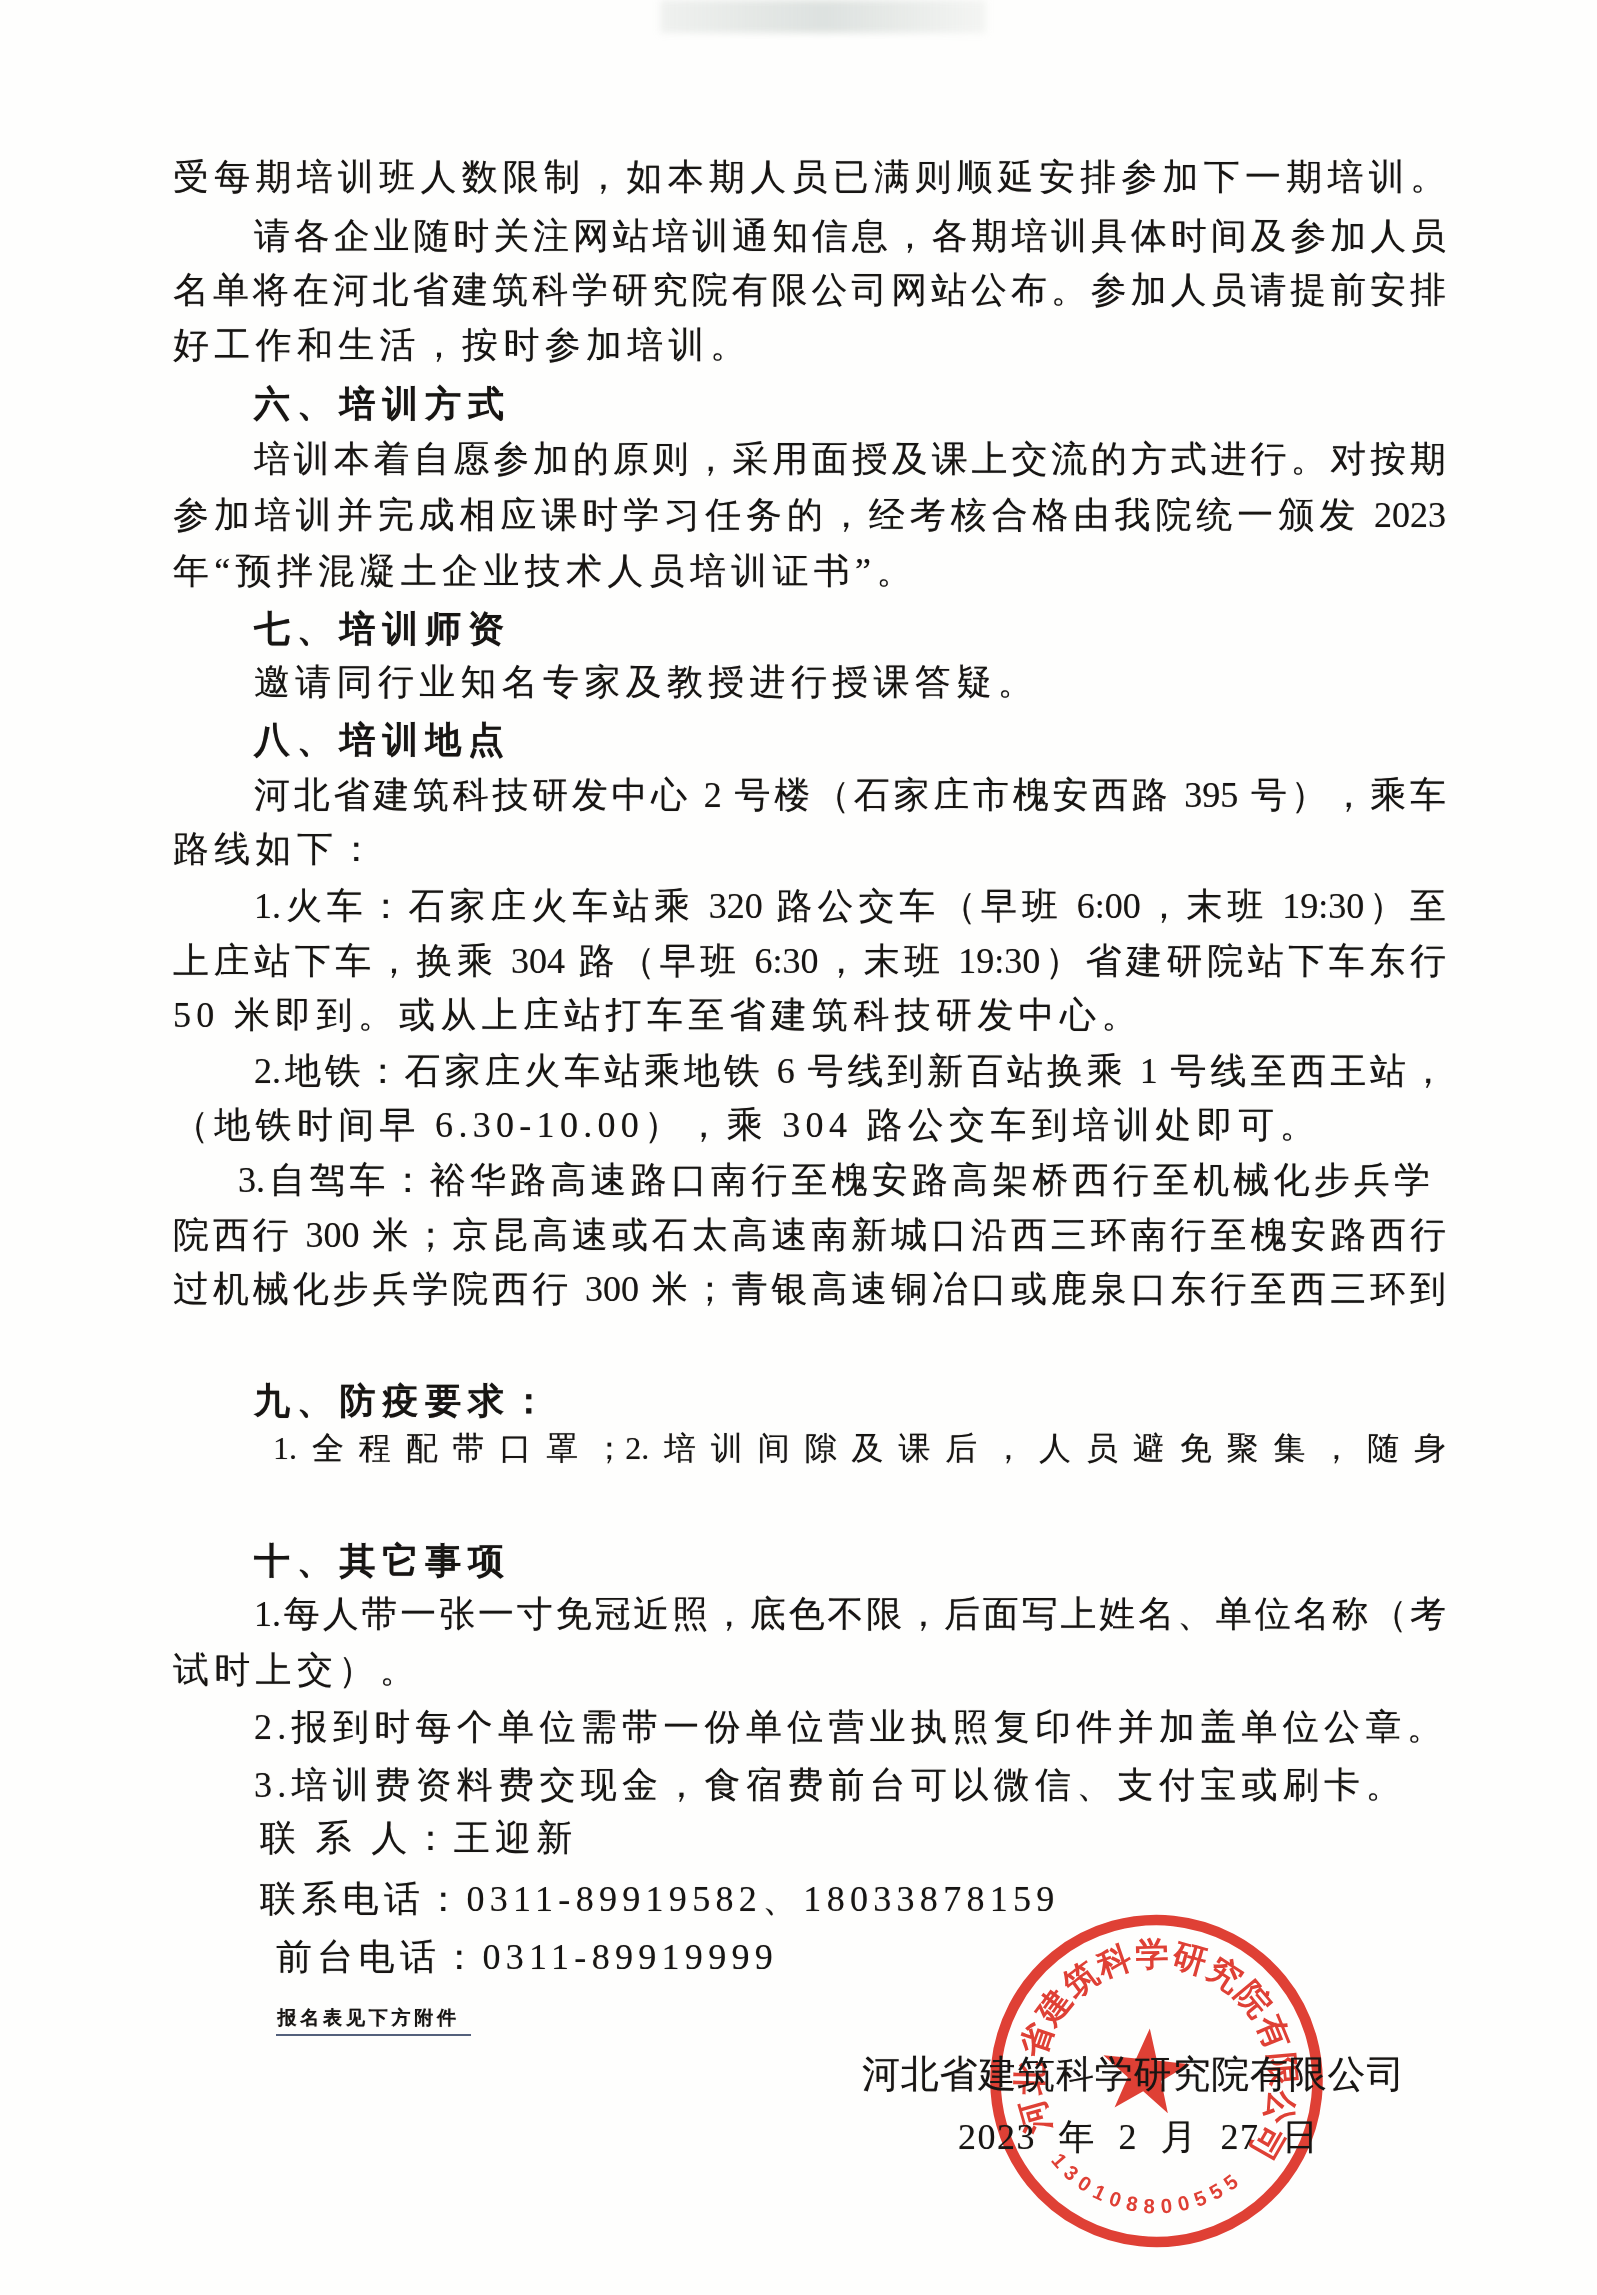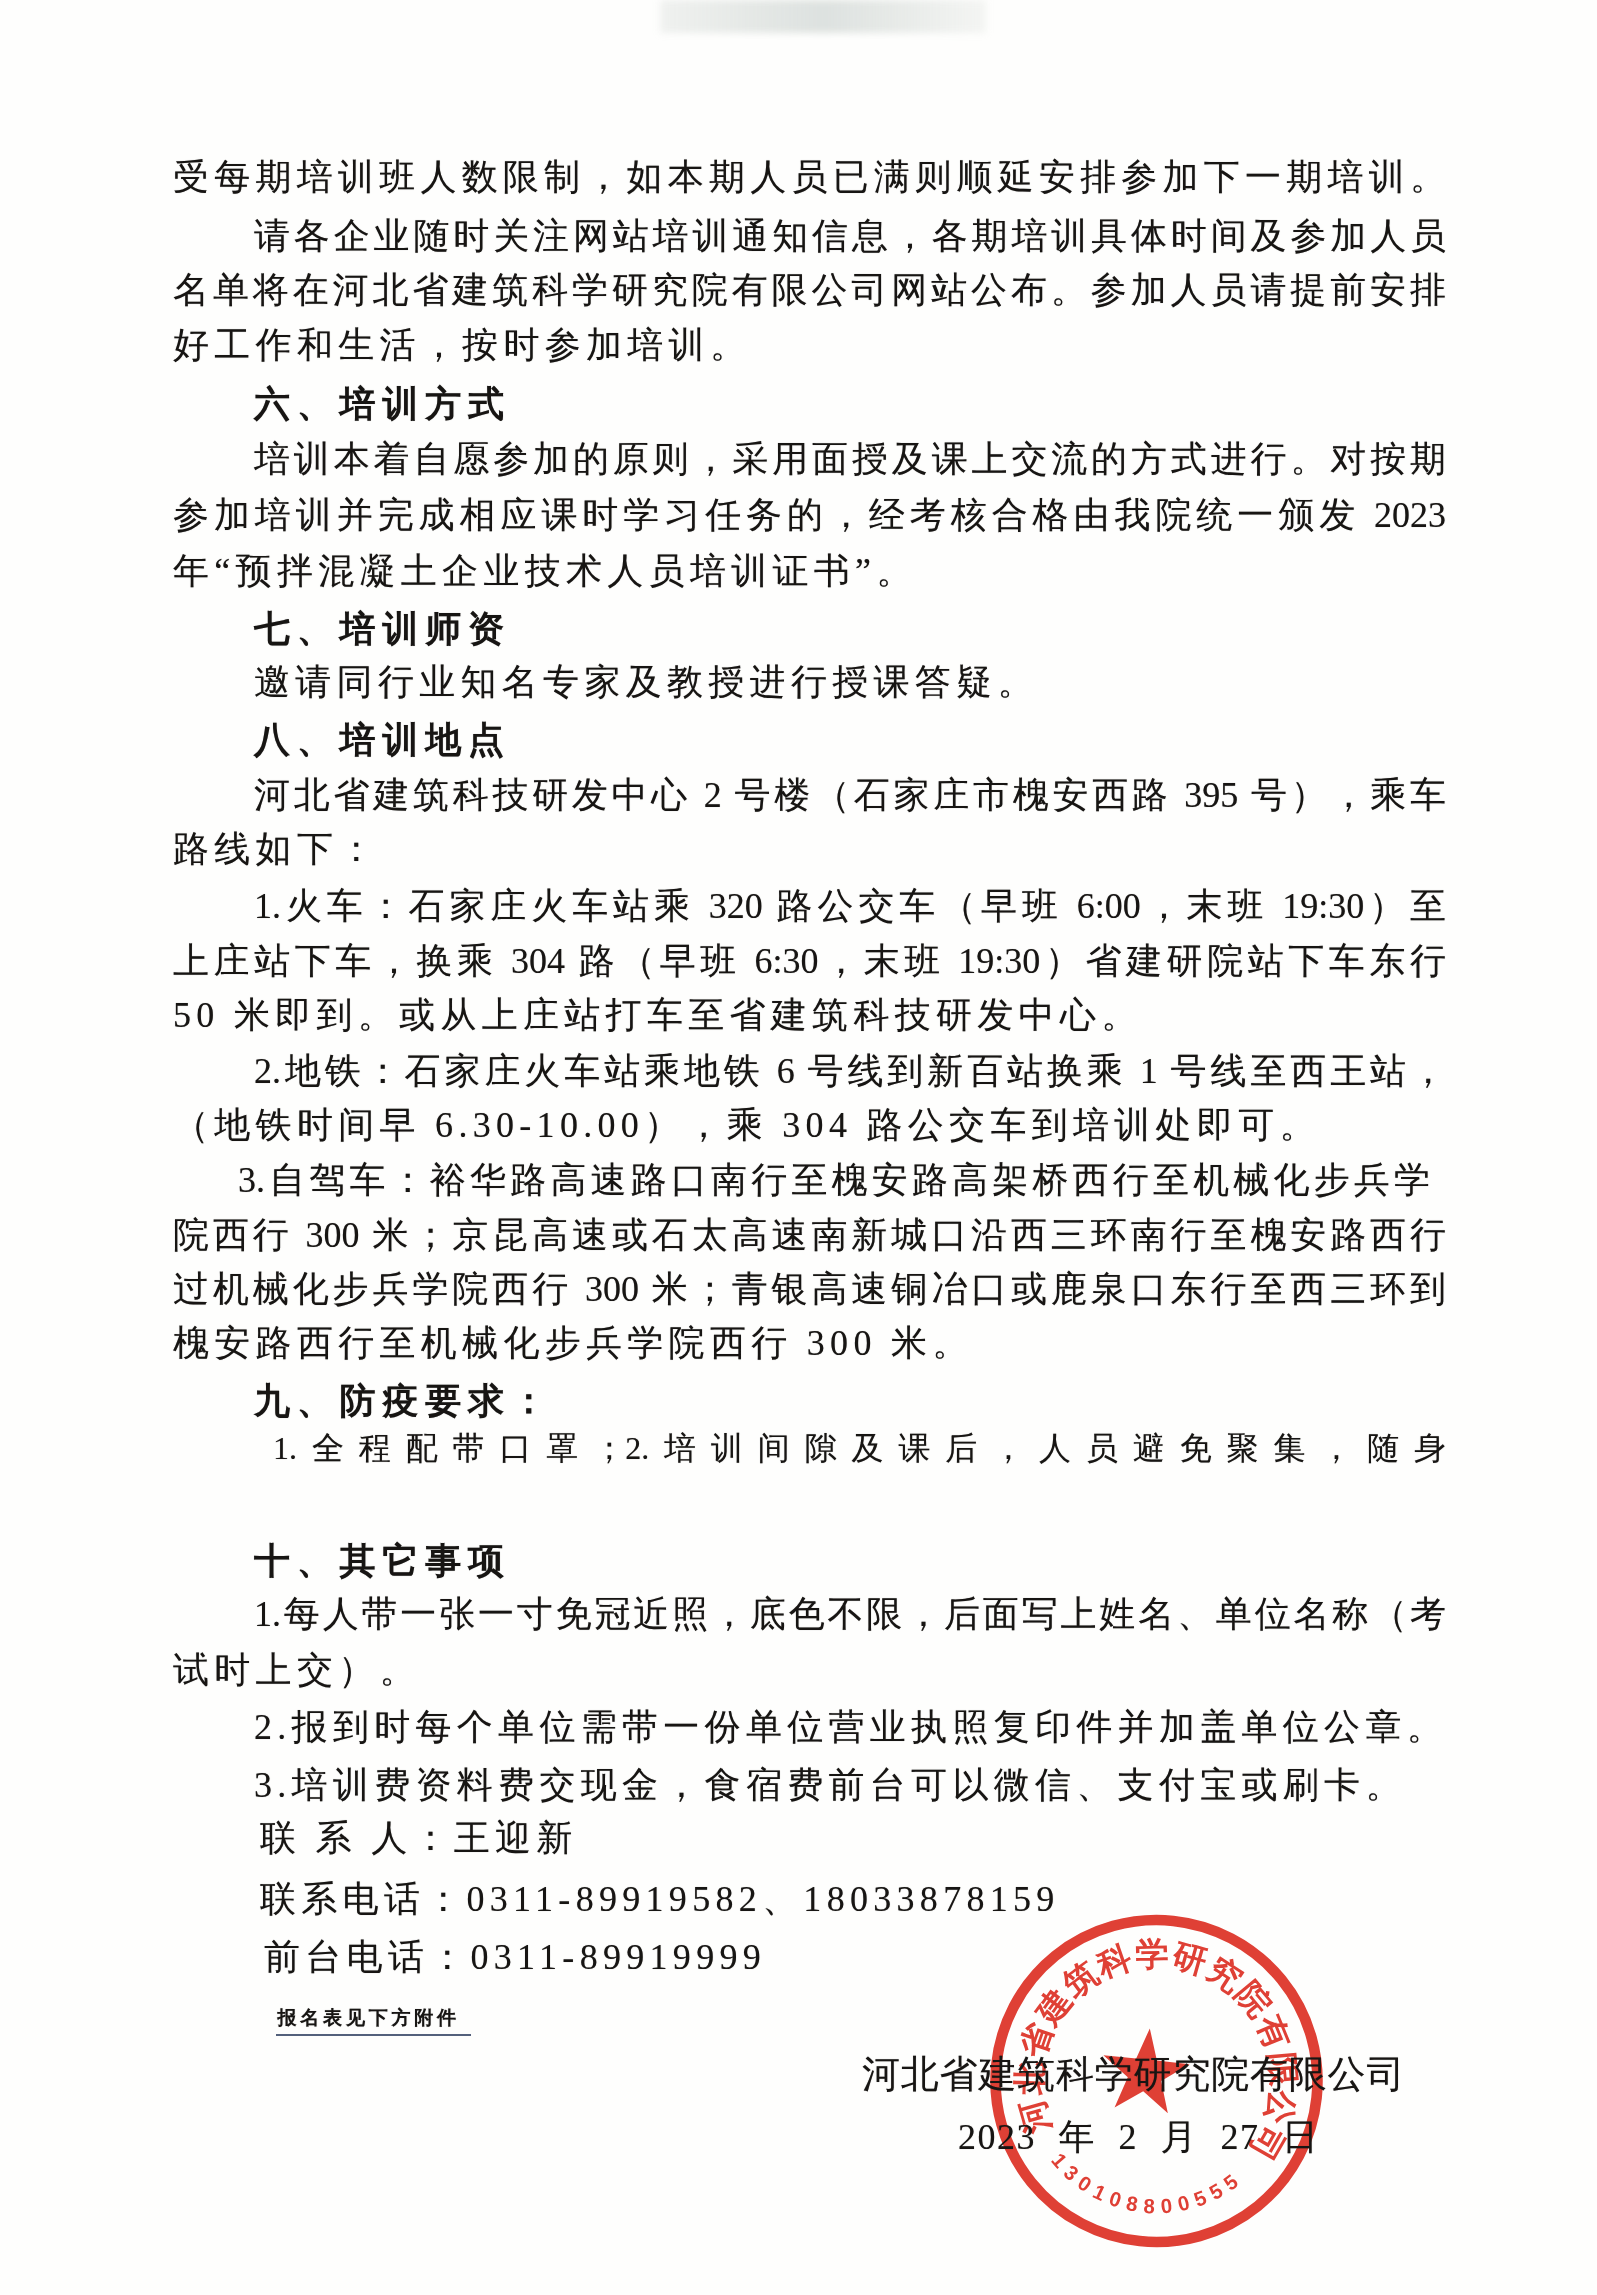--- a/index.html
+++ b/index.html
@@ -93,28 +93,27 @@
     <div class="line just" style="top: 774px; left: 254px; width: 1192px;"><span>河北省建筑科技研发中心 2 号楼（石家庄市槐安西路 395 号），乘车</span></div>
     <div class="line " style="top: 828px; left: 173px;"><span>路线如下：</span></div>
     <div class="line just" style="top: 885px; left: 254px; width: 1192px;"><span>1.火车：石家庄火车站乘 320 路公交车（早班 6:00，末班 19:30）至</span></div>
     <div class="line just" style="top: 940px; left: 173px; width: 1273px;"><span>上庄站下车，换乘 304 路（早班 6:30，末班 19:30）省建研院站下车东行</span></div>
     <div class="line " style="top: 994px; left: 173px;"><span>50 米即到。或从上庄站打车至省建筑科技研发中心。</span></div>
     <div class="line just" style="top: 1050px; left: 254px; width: 1192px;"><span>2.地铁：石家庄火车站乘地铁 6 号线到新百站换乘 1 号线至西王站，</span></div>
     <div class="line " style="top: 1104px; left: 173px;"><span>（地铁时间早 6.30-10.00），乘 304 路公交车到培训处即可。</span></div>
     <div class="line just" style="top: 1159px; left: 238px; width: 1192px;"><span>3.自驾车：裕华路高速路口南行至槐安路高架桥西行至机械化步兵学</span></div>
     <div class="line just" style="top: 1214px; left: 173px; width: 1273px;"><span>院西行 300 米；京昆高速或石太高速南新城口沿西三环南行至槐安路西行</span></div>
     <div class="line just" style="top: 1268px; left: 173px; width: 1273px;"><span>过机械化步兵学院西行 300 米；青银高速铜冶口或鹿泉口东行至西三环到</span></div>
-    <div class="line " style="top: 1322px; left: 173px;"><span>槐安路西行至机械化步兵学院西行 300 米。</span></div>
     <div class="line bold" style="top: 1379px; left: 254px;"><span>九、防疫要求：</span></div>
     <div class="line just big" style="top: 1429px; left: 273px; width: 1173px;"><span>1.全程配带口罩；2.培训间隙及课后，人员避免聚集，随身</span></div>
     <div class="line bold" style="top: 1539px; left: 254px;"><span>十、其它事项</span></div>
     <div class="line just" style="top: 1593px; left: 254px; width: 1192px;"><span>1.每人带一张一寸免冠近照，底色不限，后面写上姓名、单位名称（考</span></div>
     <div class="line " style="top: 1649px; left: 173px;"><span>试时上交）。</span></div>
     <div class="line " style="top: 1706px; left: 254px;"><span>2.报到时每个单位需带一份单位营业执照复印件并加盖单位公章。</span></div>
     <div class="line " style="top: 1764px; left: 254px;"><span>3.</span><span class="useg">培训费资料费交现金</span><span>，食宿费前台可以微信、支付宝或刷卡。</span></div>
     <div class="line " style="top: 1817px; left: 260px;"><span>联 系 人：王迎新</span></div>
     <div class="line " style="top: 1878px; left: 260px;"><span>联系电话：0311-89919582、18033878159</span></div>
-    <div class="line " style="top: 1936px; left: 264px;"><span>前台电话：0311-89919999</span></div>
+    <div class="line " style="top: 1936px; left: 276px;"><span>前台电话：0311-89919999</span></div>
     <div class="line note" style="top: 2006px; left: 276px; font-size: 19px;"><span>报名表见下方附件</span></div>
     <div class="line sig" style="top: 2051px; left: 862px; font-size: 38px;"><span>河北省建筑科学研究院有限公司</span></div>
     <div class="line date" style="top: 2116px; left: 958px; font-size: 36px;"><span>2023 年 2 月 27 日</span></div>
   </div>
 
 
 </body></html>

